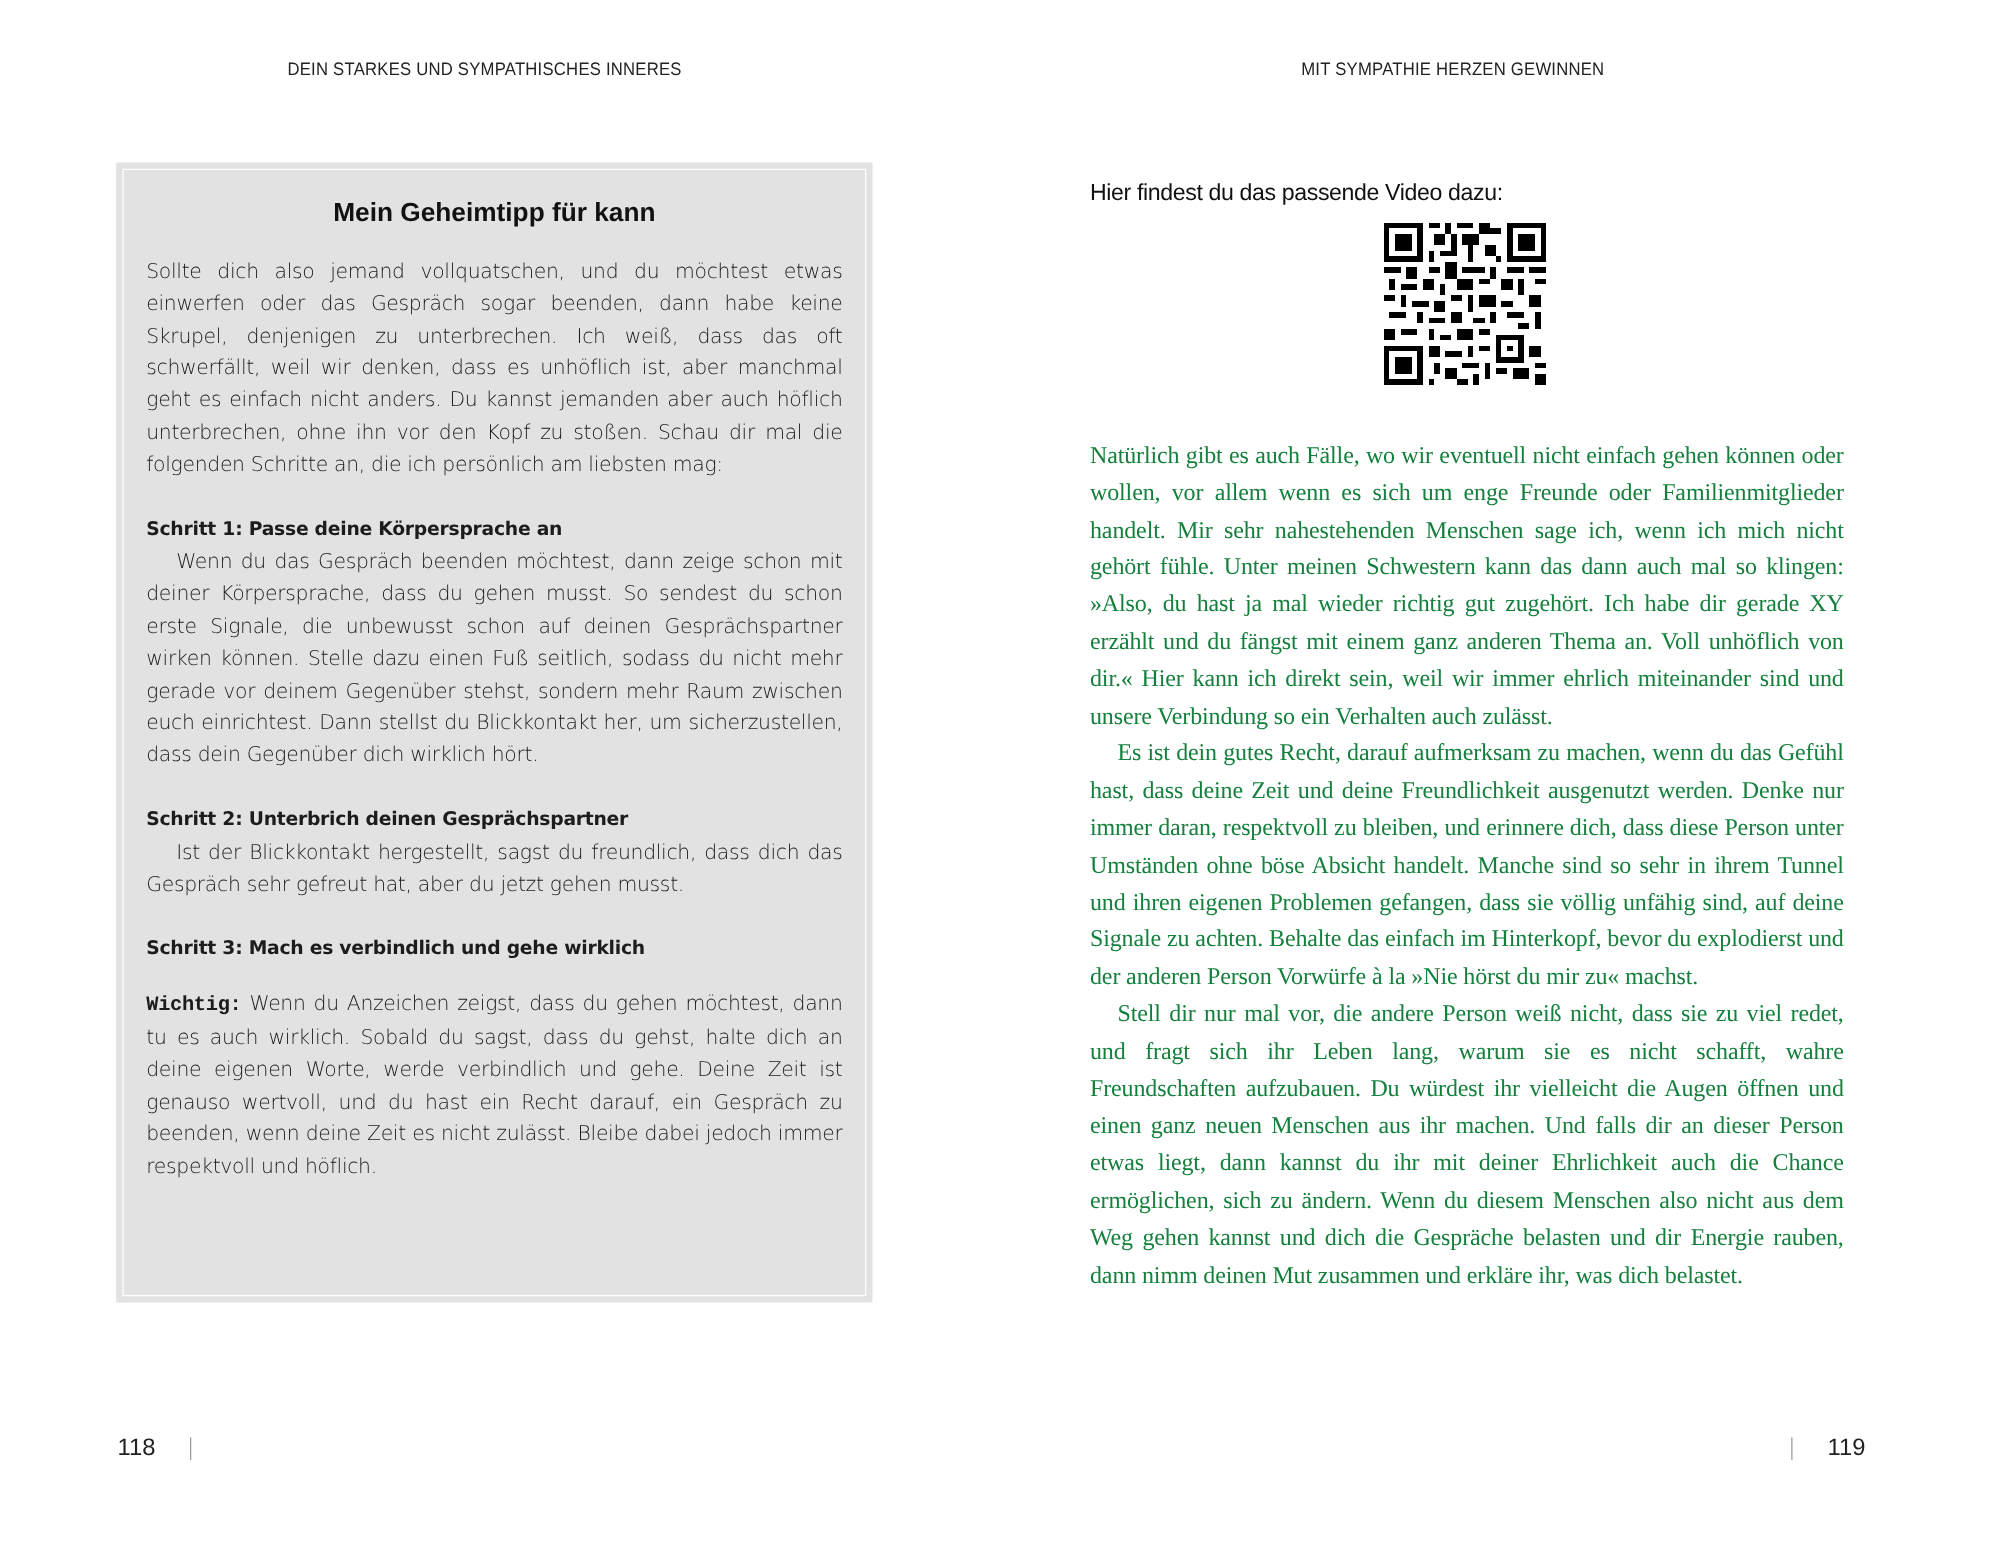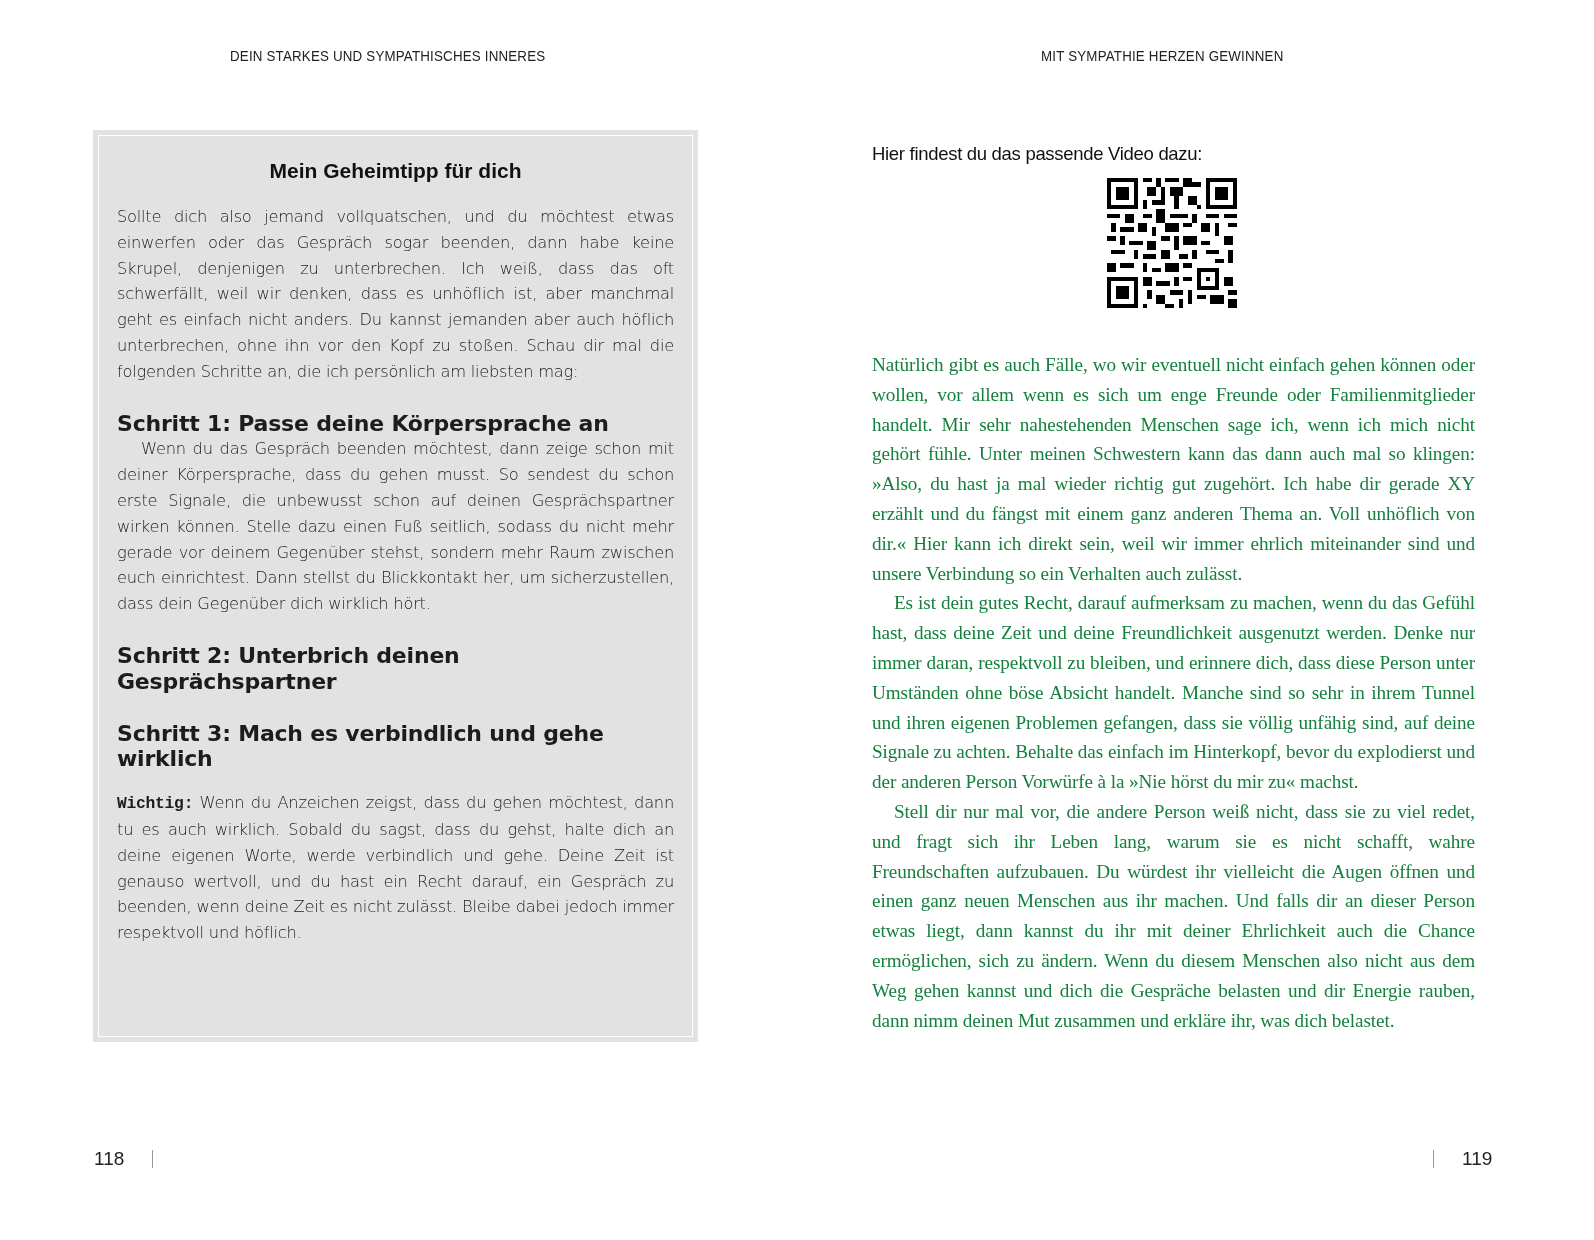--- a/index.html
+++ b/index.html
@@ -39,21 +39,21 @@
     color: #1c1c1c;
   }
   .tip-title {
     text-align: center; font-family: "Liberation Sans", sans-serif; font-weight: bold;
     font-size: 21px; line-height: 26px; margin: 0 0 20px 0; color: #111;
   }
   .tip-p { margin: 0; text-align: justify; font-weight: 300; letter-spacing: -0.25px; }
   .tip-p.indent { text-indent: 24px; }
   .step-head {
     margin: 26px 0 0 0; font-family: "DejaVu Sans", sans-serif; font-weight: bold;
-    font-size: 22px; letter-spacing: -0.2px;
+    font-size: 15px; letter-spacing: -0.2px;
   }
   .wichtig-p { margin-top: 18px; }
   .wichtig-label { font-weight: bold; font-family: Liberation Mono, monospace; }
 
   
   .video-label {
     position: absolute; left: 75px; top: 143px;
     font-family: "Liberation Sans", sans-serif; font-size: 18.5px; color: #111;
     letter-spacing: -0.3px;
   }
@@ -71,27 +71,28 @@
   .body-text p.indent { text-indent: 22px; }
 </style>
 </head>
 <body>
 
 <div class="page page-left">
   <div class="running-head">DEIN STARKES UND SYMPATHISCHES INNERES</div>
 
   <div class="tip-box">
     <div class="tip-inner">
-      <h2 class="tip-title">Mein Geheimtipp für dich</h2>
+      <h2 class="tip-title">Mein Geheimtipp für kann</h2>
       <p class="tip-p">Sollte dich also jemand vollquatschen, und du möchtest etwas einwerfen oder das Gespräch sogar beenden, dann habe keine Skrupel, denjenigen zu unterbrechen. Ich weiß, dass das oft schwerfällt, weil wir denken, dass es unhöflich ist, aber manchmal geht es einfach nicht anders. Du kannst jemanden aber auch höflich unterbrechen, ohne ihn vor den Kopf zu stoßen. Schau dir mal die folgenden Schritte an, die ich persönlich am liebsten mag:</p>
 
       <div class="step-head">Schritt 1: Passe deine Körpersprache an</div>
       <p class="tip-p indent">Wenn du das Gespräch beenden möchtest, dann zeige schon mit deiner Körpersprache, dass du gehen musst. So sendest du schon erste Signale, die unbewusst schon auf deinen Gesprächspartner wirken können. Stelle dazu einen Fuß seitlich, sodass du nicht mehr gerade vor deinem Gegenüber stehst, sondern mehr Raum zwischen euch einrichtest. Dann stellst du Blickkontakt her, um sicherzustellen, dass dein Gegenüber dich wirklich hört.</p>
 
       <div class="step-head">Schritt 2: Unterbrich deinen Gesprächspartner</div>
+      <p class="tip-p indent">Ist der Blickkontakt hergestellt, sagst du freundlich, dass dich das Gespräch sehr gefreut hat, aber du jetzt gehen musst.</p>
 
       <div class="step-head">Schritt 3: Mach es verbindlich und gehe wirklich</div>
 
       <p class="tip-p wichtig-p"><span class="wichtig-label">Wichtig:</span><span> Wenn du Anzeichen zeigst, dass du gehen möchtest, dann tu es auch wirklich. Sobald du sagst, dass du gehst, halte dich an deine eigenen Worte, werde verbindlich und gehe. Deine Zeit ist genauso wertvoll, und du hast ein Recht darauf, ein Gespräch zu beenden, wenn deine Zeit es nicht zulässt. Bleibe dabei jedoch immer respektvoll und höflich.</span></p>
     </div>
   </div>
 
   <div class="folio">
     <span>118</span>
     <span class="bar"></span>

